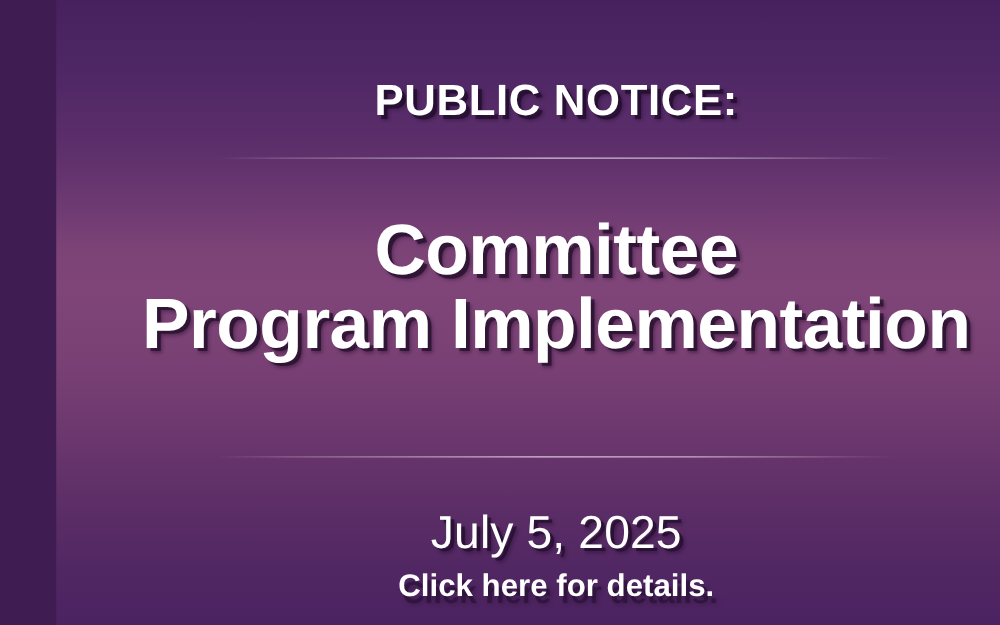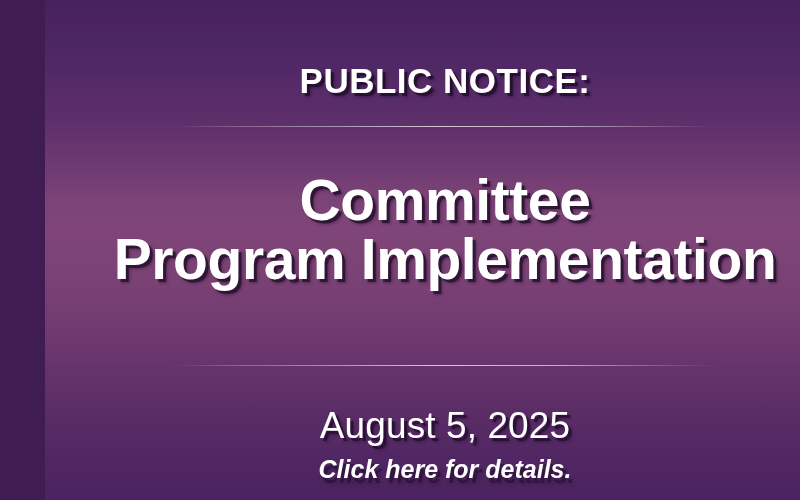--- a/index.html
+++ b/index.html
@@ -94,21 +94,20 @@
     font-size: 37px;
     font-weight: normal;
     line-height: 1;
     letter-spacing: 0.1px;
   }
 
   
   .cta-link {
     margin-top: 13px;
     font-size: 25px;
-    font-style: italic;
     font-weight: bold;
     line-height: 1;
     text-decoration: none;
     cursor: pointer;
     text-shadow:
       3px 5px 0 rgba(26, 8, 36, 0.45),
       4px 6px 4px rgba(20, 5, 28, 0.30);
   }
 </style>
 </head>
@@ -121,18 +120,18 @@
 
     <hr class="divider divider-top">
 
     <h1 class="headline shadowed">
       <span class="line">Committee</span>
       <span class="line">Program Implementation</span>
     </h1>
 
     <hr class="divider divider-bottom">
 
-    <div class="event-date shadowed">August 5, 2025</div>
+    <div class="event-date shadowed">July 5, 2025</div>
 
     <a class="cta-link shadowed" href="#">Click here for details.</a>
 
   </div>
 </div>
 
 </body></html>

